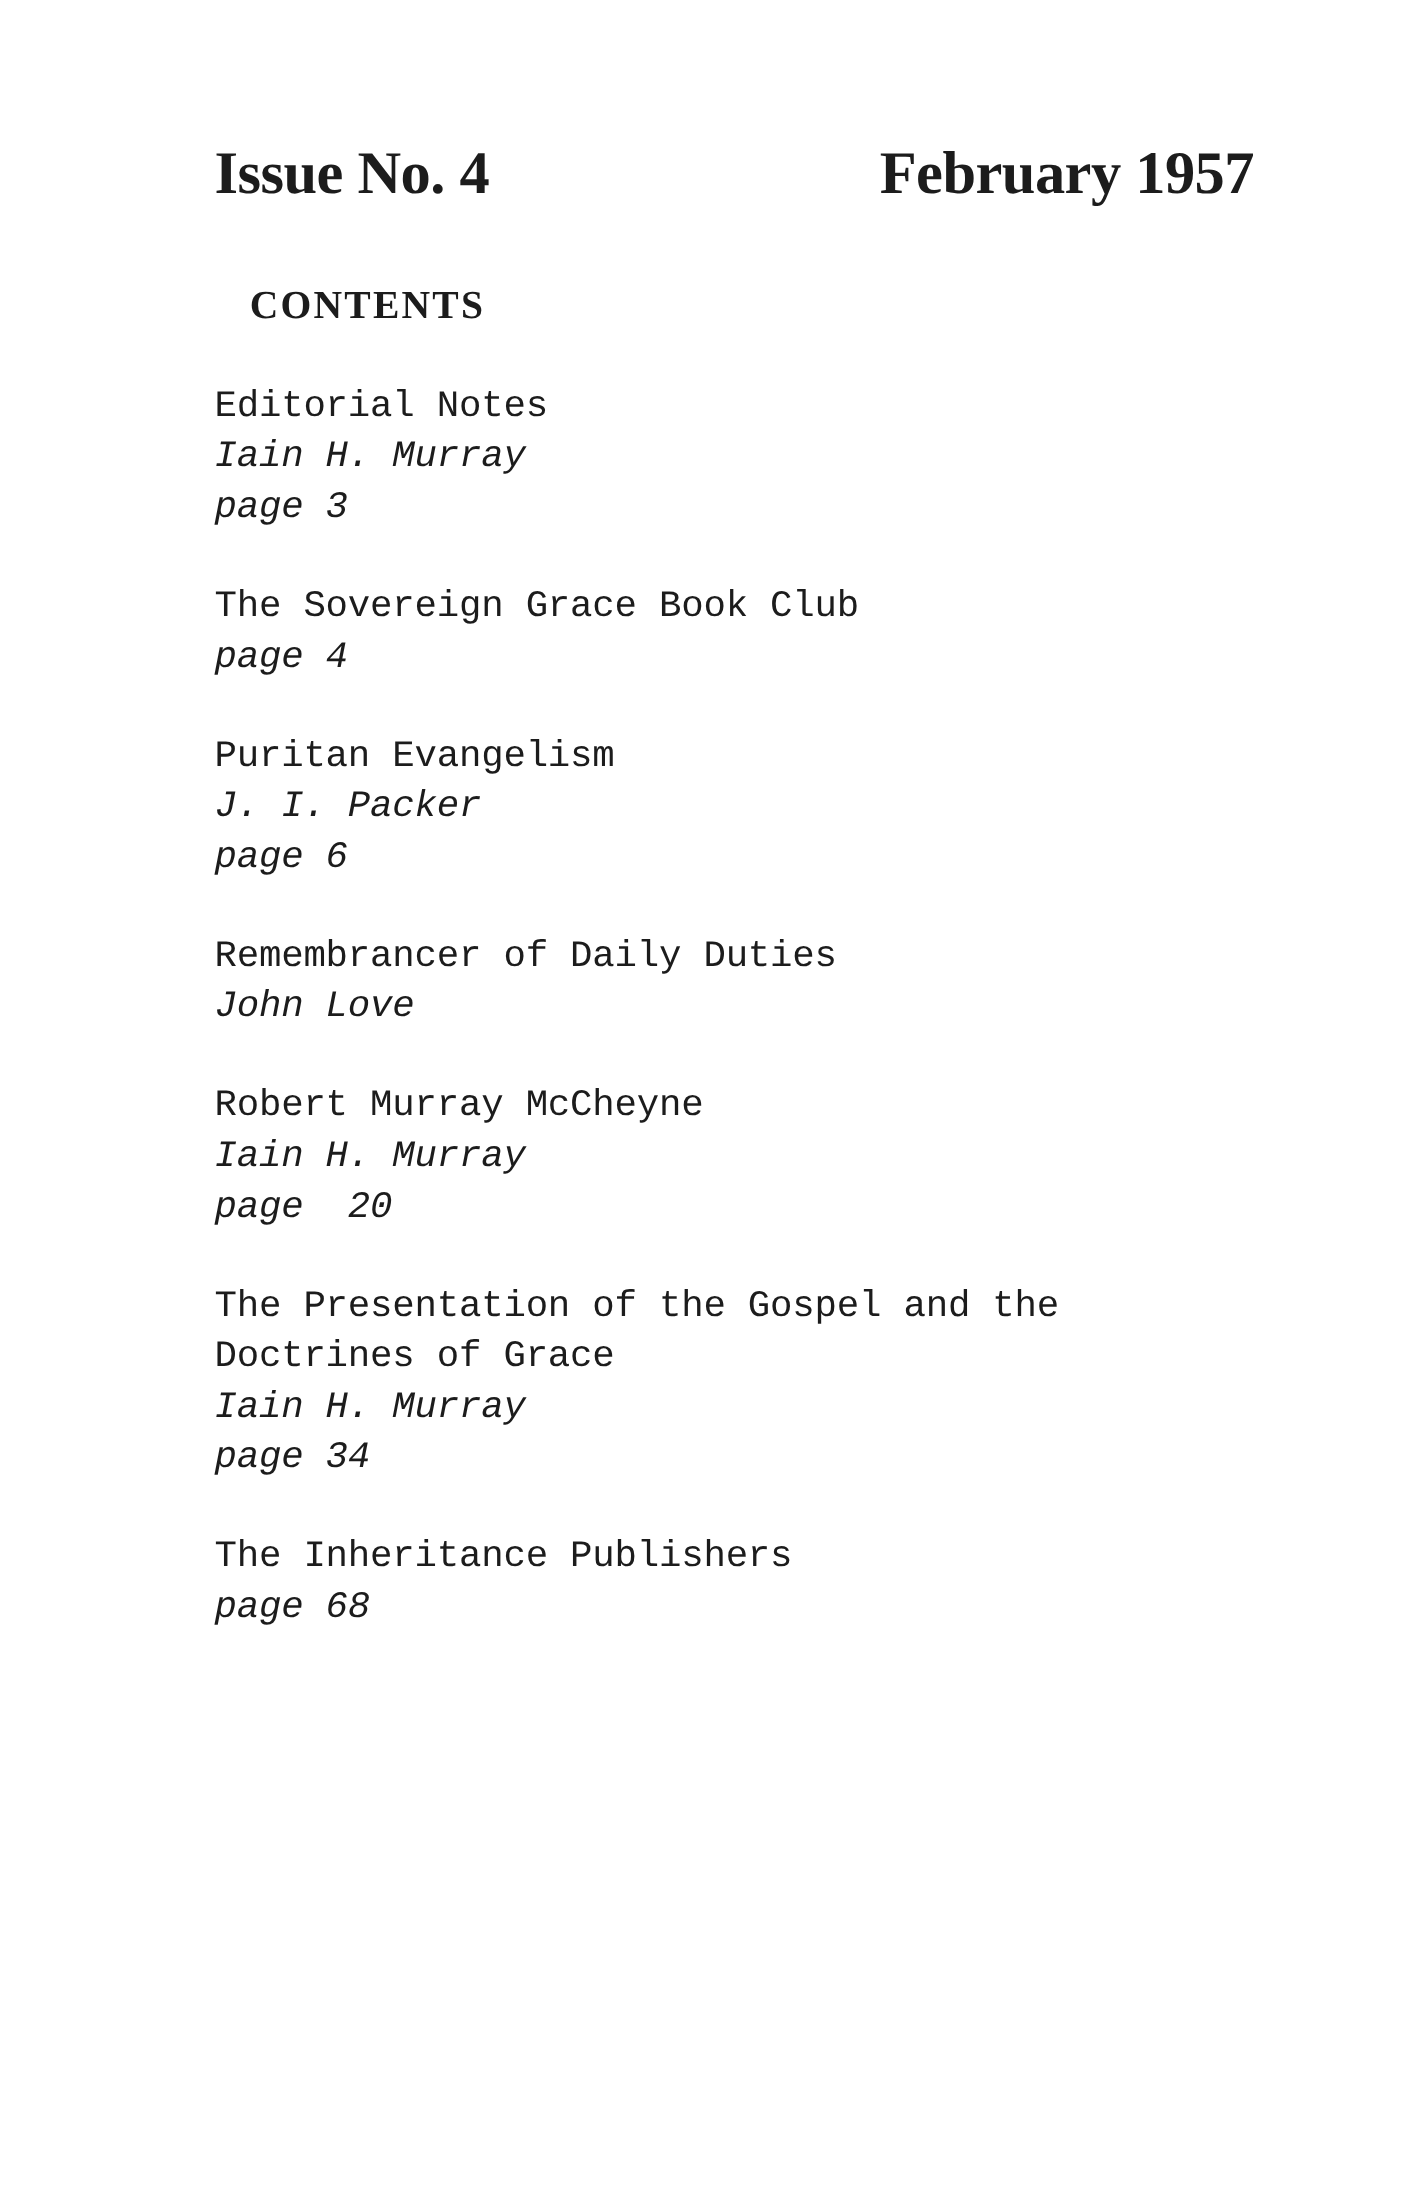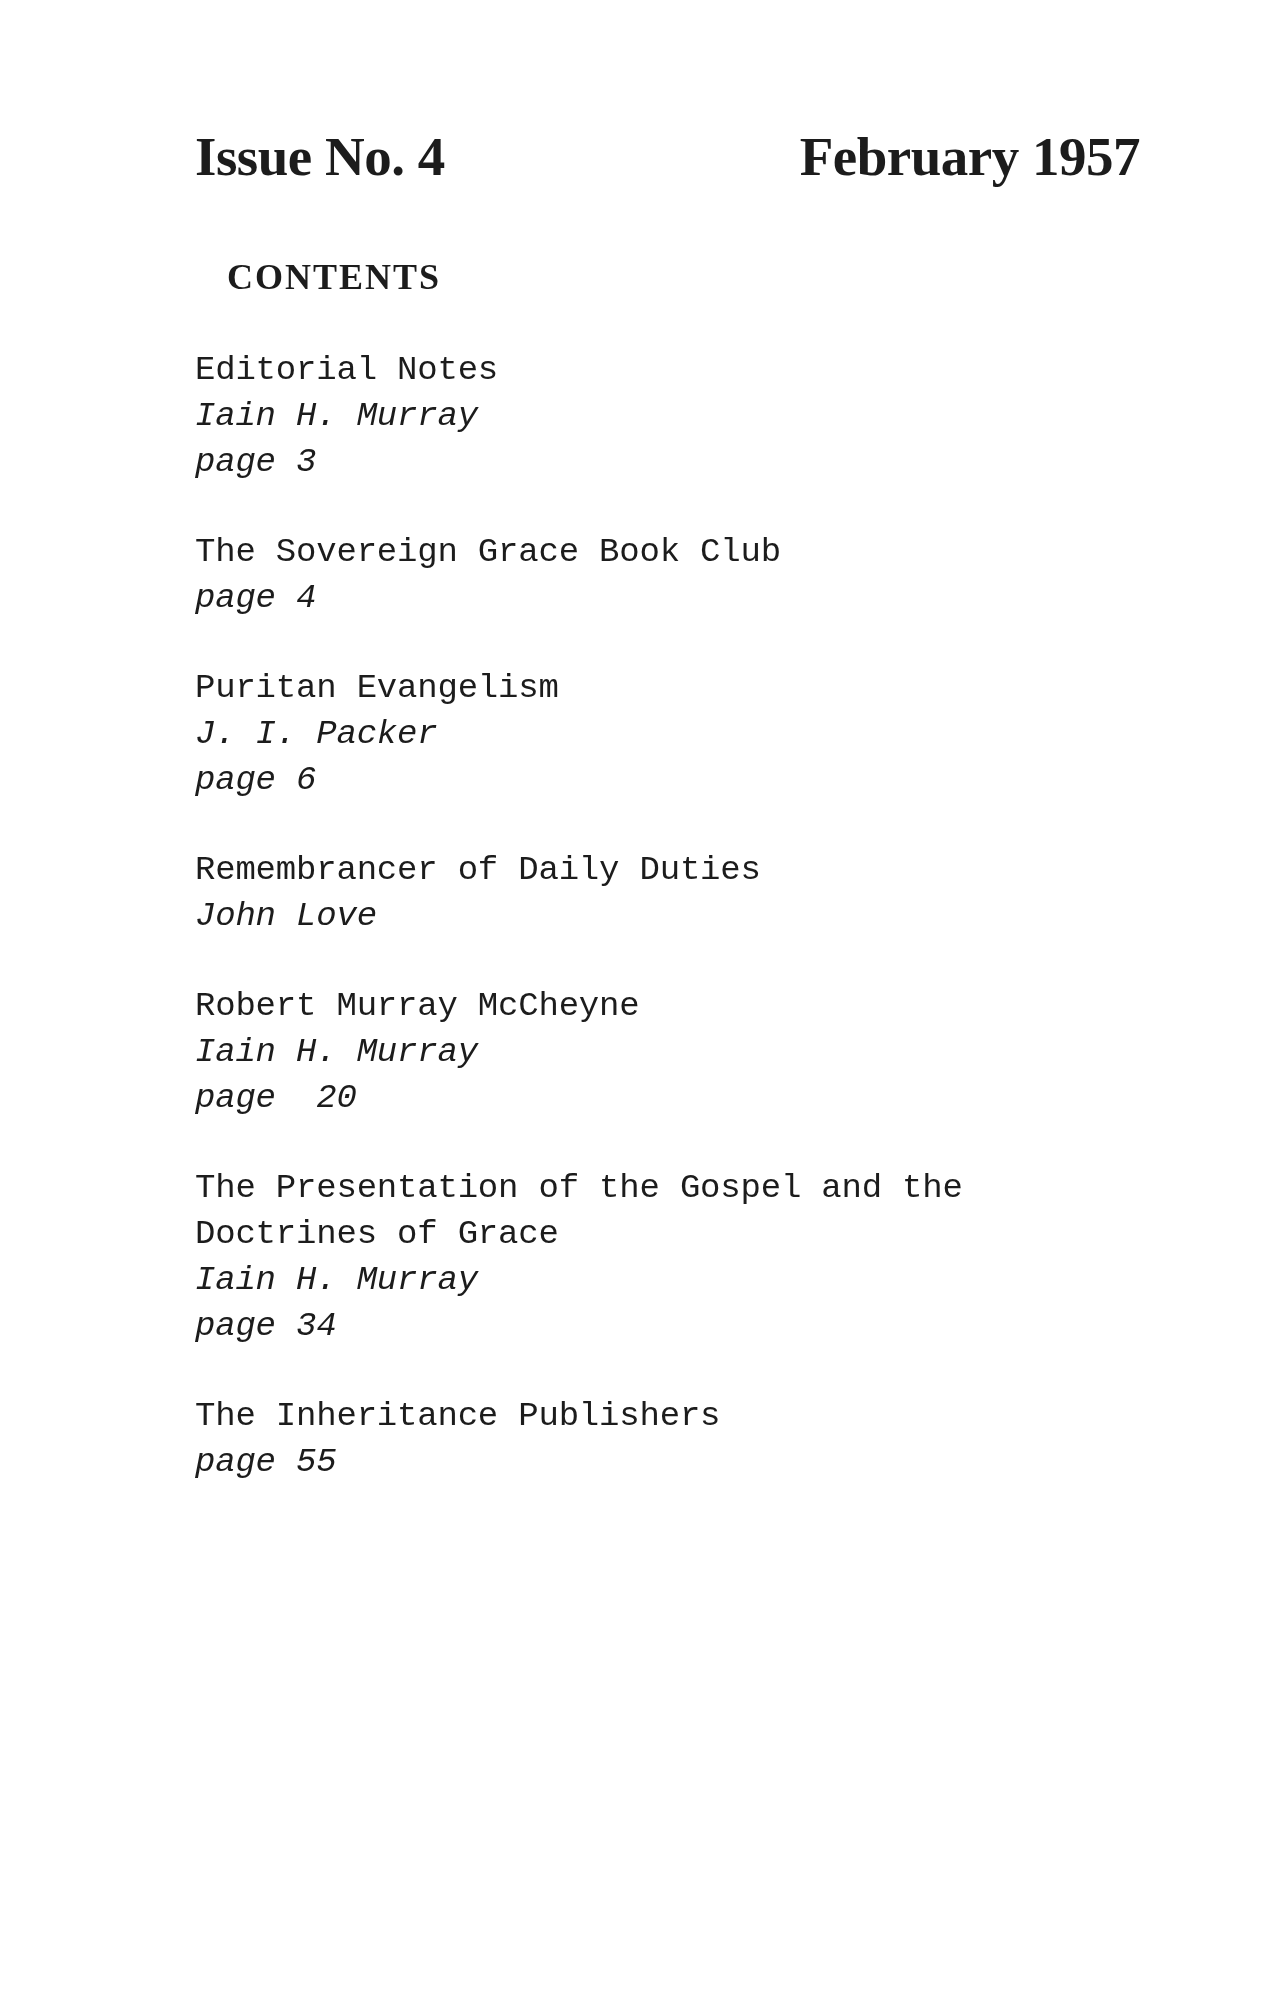--- a/index.html
+++ b/index.html
@@ -112,17 +112,17 @@
 
 
     <div class="toc-entry">
       <div class="entry-title">The Presentation of the Gospel and the Doctrines of Grace</div>
       <div class="entry-author">Iain H. Murray</div>
       <div class="entry-page">page 34</div>
     </div>
 
     <div class="toc-entry">
       <div class="entry-title">The Inheritance Publishers</div>
-      <div class="entry-page">page 55</div>
+      <div class="entry-page">page 68</div>
     </div>
 
   </div>
 </div>
 
 </body></html>

